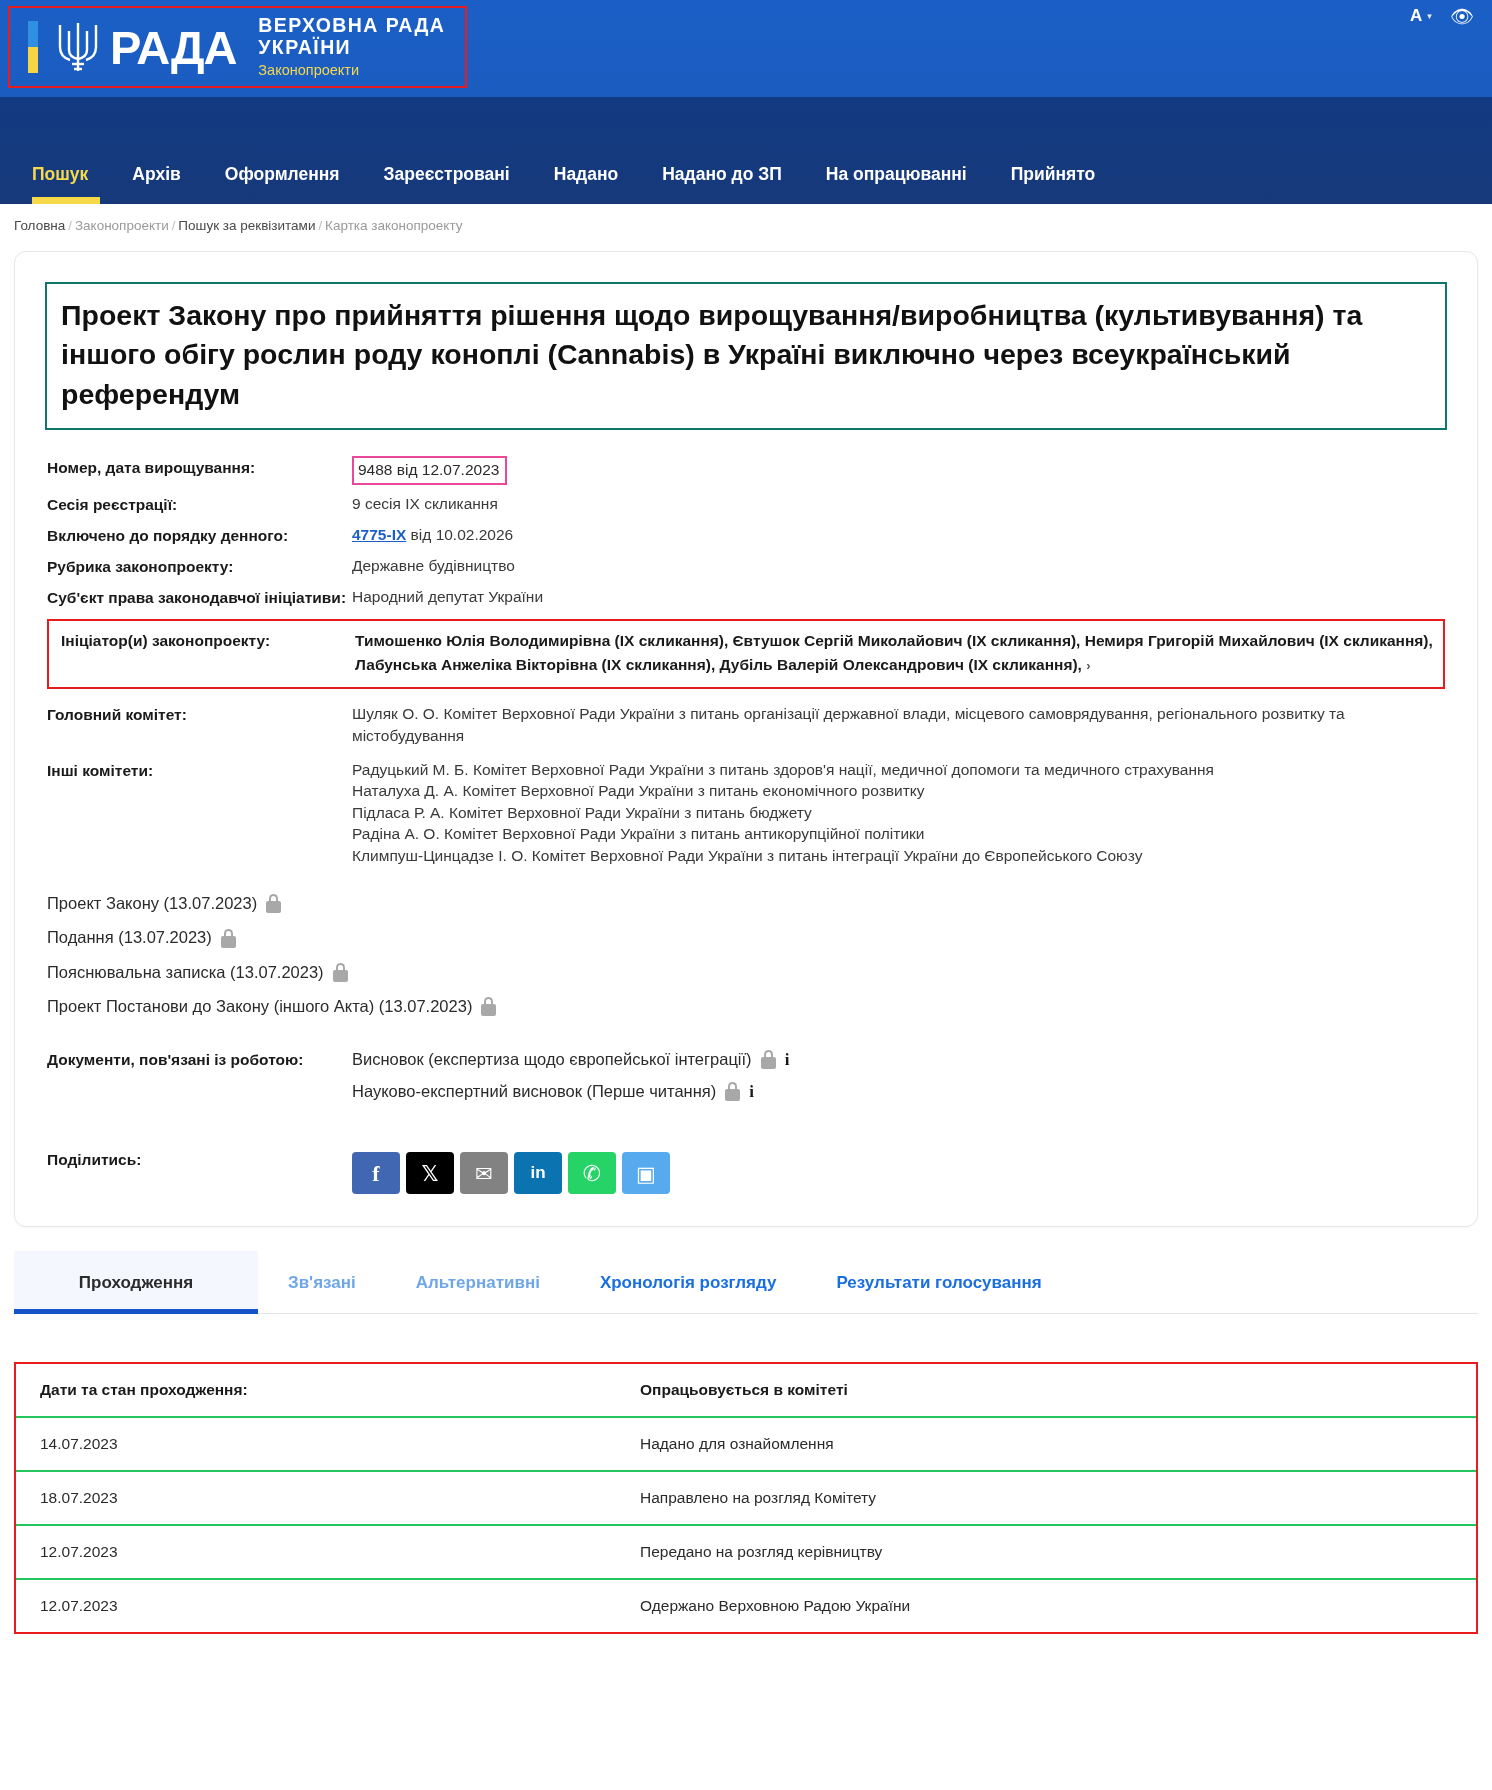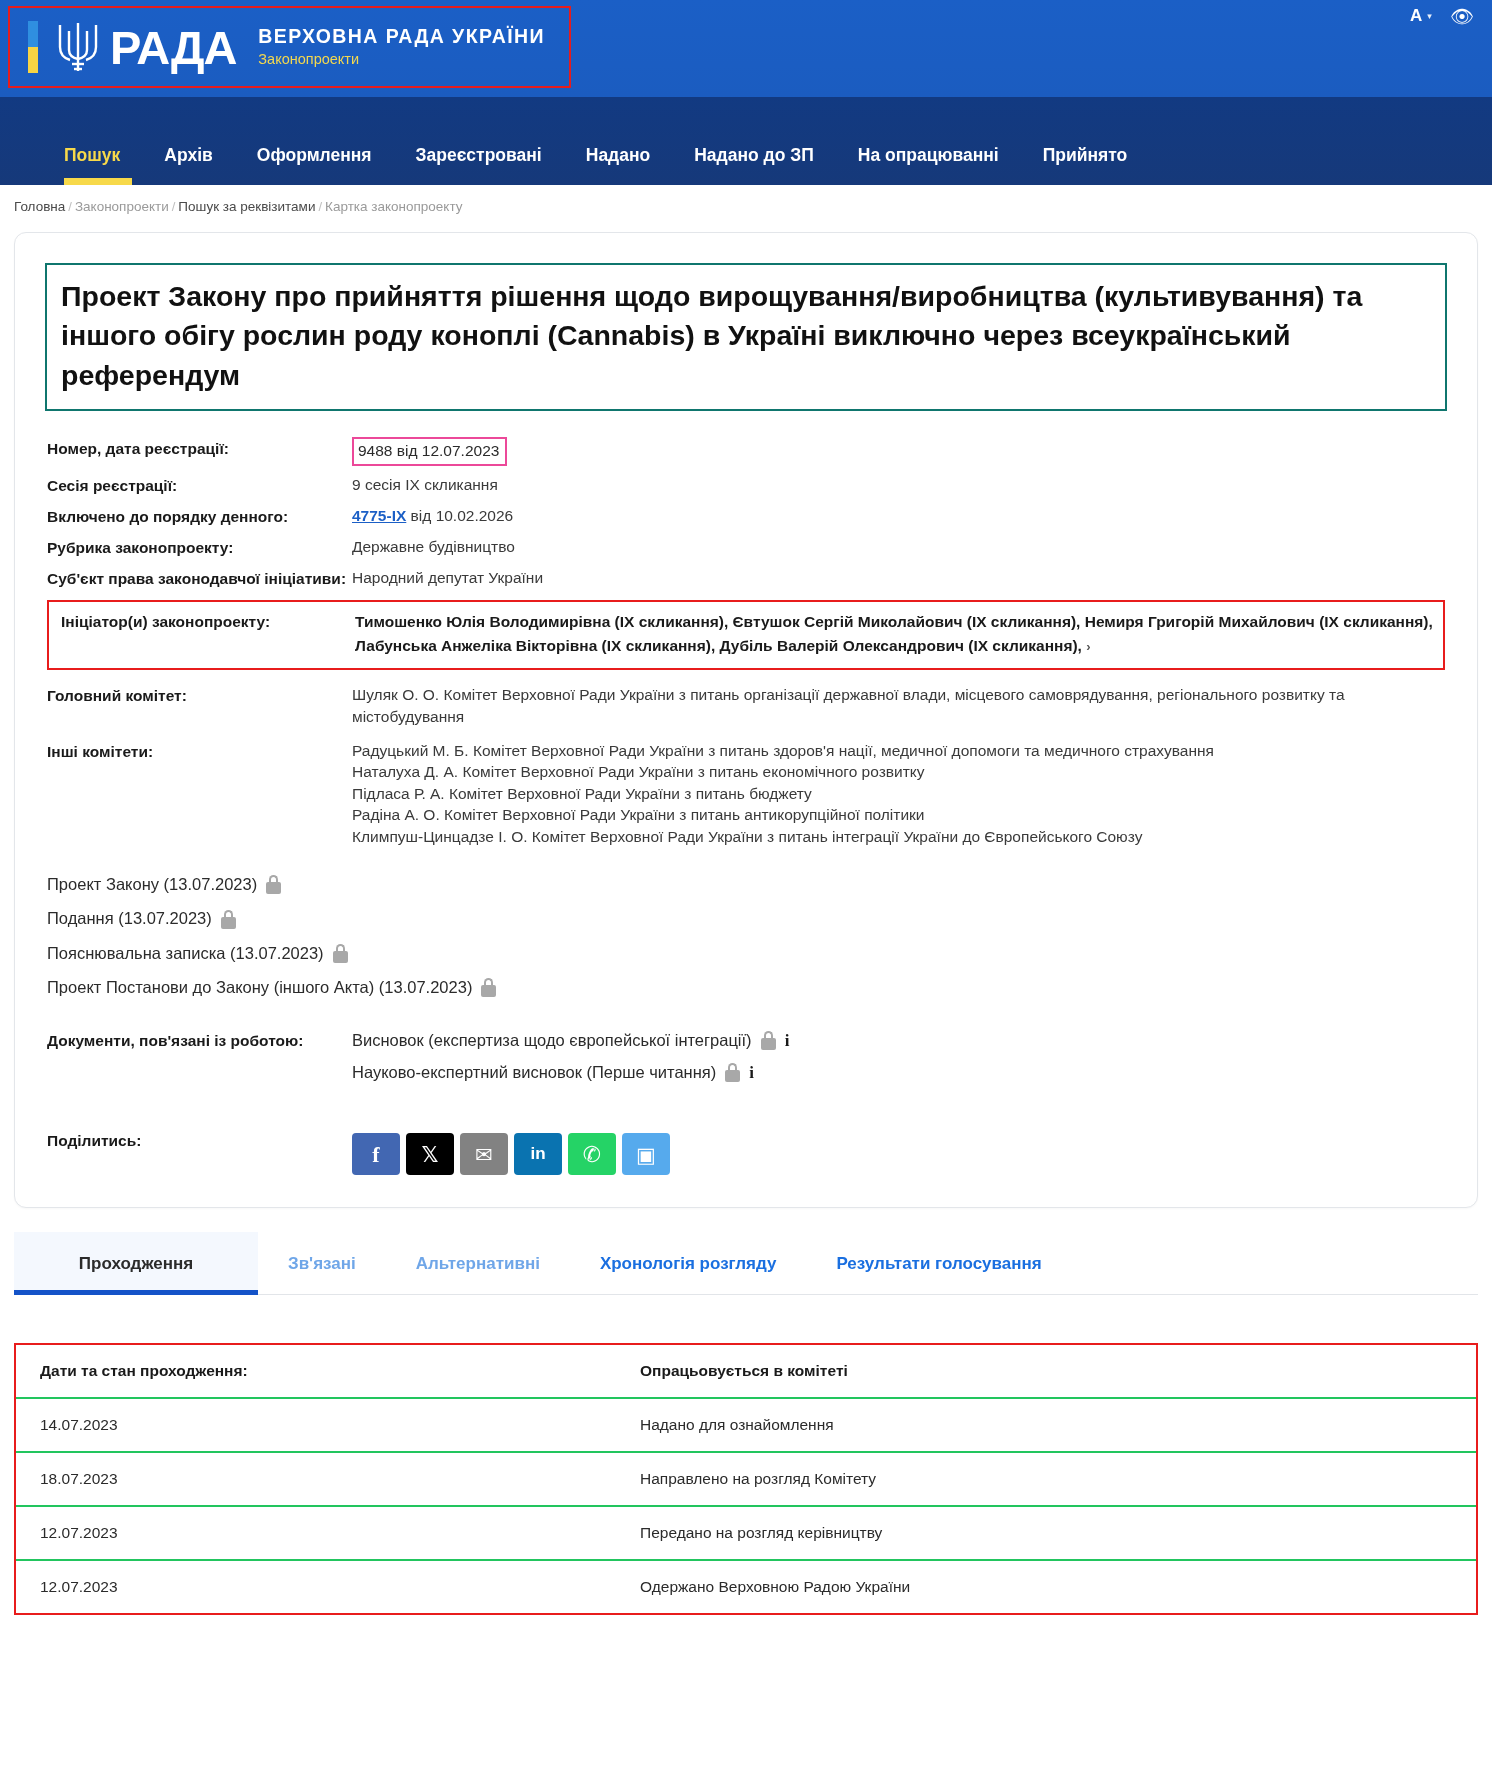--- a/index.html
+++ b/index.html
@@ -16,21 +16,21 @@
   
   .topbar {
     position: relative;
     height: 97px;
     background: #1c5fc4;
     background: linear-gradient(180deg,#1b5fc6 0%,#1b5cc0 100%);
   }
   .brandbox {
     position: absolute;
     left: 8px; top: 6px;
-    width: 563px; height: 82px;
+    width: 459px; height: 82px;
     border: 2px solid #e81c1c;
     display: flex; align-items: center;
     padding-left: 18px;
   }
   .flagbar { width: 10px; height: 52px; margin-right: 14px; flex: 0 0 auto; }
   .flagbar .t { height: 26px; background: #2f8fe0; }
   .flagbar .b { height: 26px; background: #f7d444; }
   .trident { width: 52px; height: 60px; flex: 0 0 auto; margin-right: 6px; }
   .rada-word {
     color: #fff; font-weight: 700; font-size: 47px;
@@ -51,24 +51,23 @@
   }
   .aa-btn {
     display: flex; align-items: center; gap: 5px;
     color: #fff; font-size: 17px; font-weight: 700;
   }
   .aa-btn .caret { font-size: 9px; font-weight: 400; opacity: .9; }
   .eye-btn { color: #fff; font-size: 19px; line-height: 1; }
 
   
   .navwrap {
-    height: 88px;
+    height: 107px;
     background: linear-gradient(180deg,#123a82 0%,#16397a 100%);
     position: relative;
-    padding-left: 32px;
   }
   .nav {
     display: flex; align-items: flex-end;
     height: 100%; padding-left: 22px; gap: 0;
   }
   .nav-item {
     color: #ffffff; font-size: 17.5px; font-weight: 700;
     padding: 0 22px 21px 22px; position: relative;
     white-space: nowrap; line-height: 1;
   }
@@ -263,21 +262,21 @@
 
 <div class="card">
 
   <div class="title-box">
     <h1>Проект Закону про прийняття рішення щодо вирощування/виробництва (культивування) та іншого обігу рослин роду коноплі (Cannabis) в Україні виключно через всеукраїнський референдум</h1>
   </div>
 
   <div class="fields">
 
     <div class="frow">
-      <div class="flabel">Номер, дата реєстрації:</div>
+      <div class="flabel">Номер, дата вирощування:</div>
       <div class="fval dark"><span class="hl-red">9488 від 12.07.2023</span></div>
     </div>
 
     <div class="frow">
       <div class="flabel">Сесія реєстрації:</div>
       <div class="fval">9 сесія IX скликання</div>
     </div>
 
     <div class="frow">
       <div class="flabel">Включено до порядку денного:</div>

